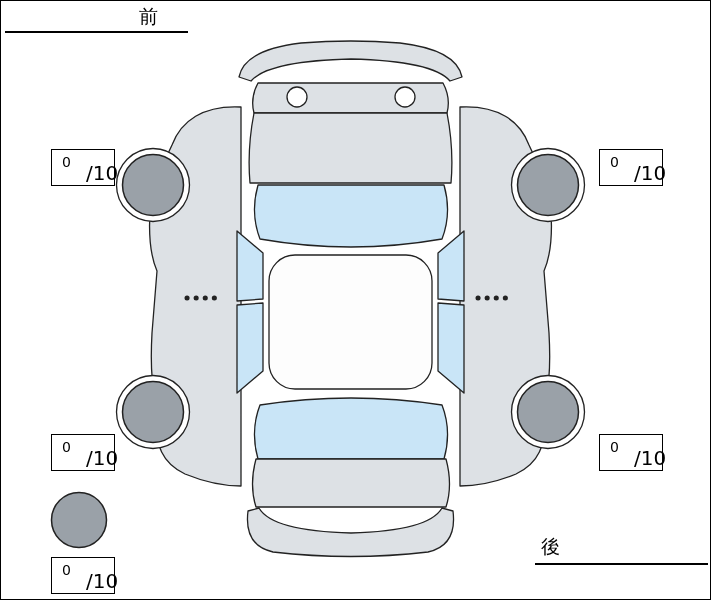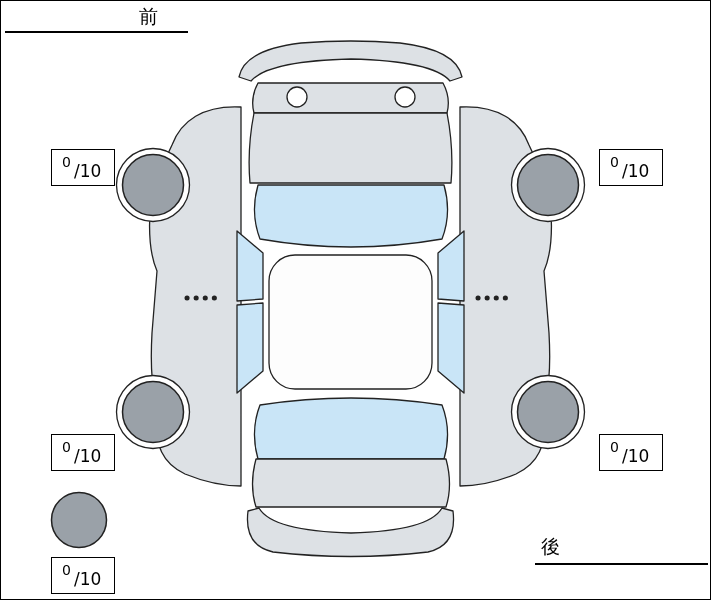--- a/index.html
+++ b/index.html
@@ -35,21 +35,21 @@
     position:absolute;
     width:64px;height:37px;
     box-sizing:border-box;
     border:1px solid #000;
     background:#fff;
     display:flex;
     align-items:flex-start;
     padding:2px 0 0 10px;
   }
   .score-box .num{font-size:14px;margin-top:2px;}
-  .score-box .den{font-size:17px;margin-top:9px;margin-left:3px;}
+  .score-box .den{font-size:20px;margin-top:9px;margin-left:15px;}
 </style>
 </head>
 <body>
 
 <div class="canvas">
 
   <div class="ref-label" style="left:138px;top:6px;">前</div>
   <div class="ref-line" style="left:4px;top:30px;width:183px;"></div>
 
   <div class="ref-label" style="left:540px;top:536px;">後</div>

